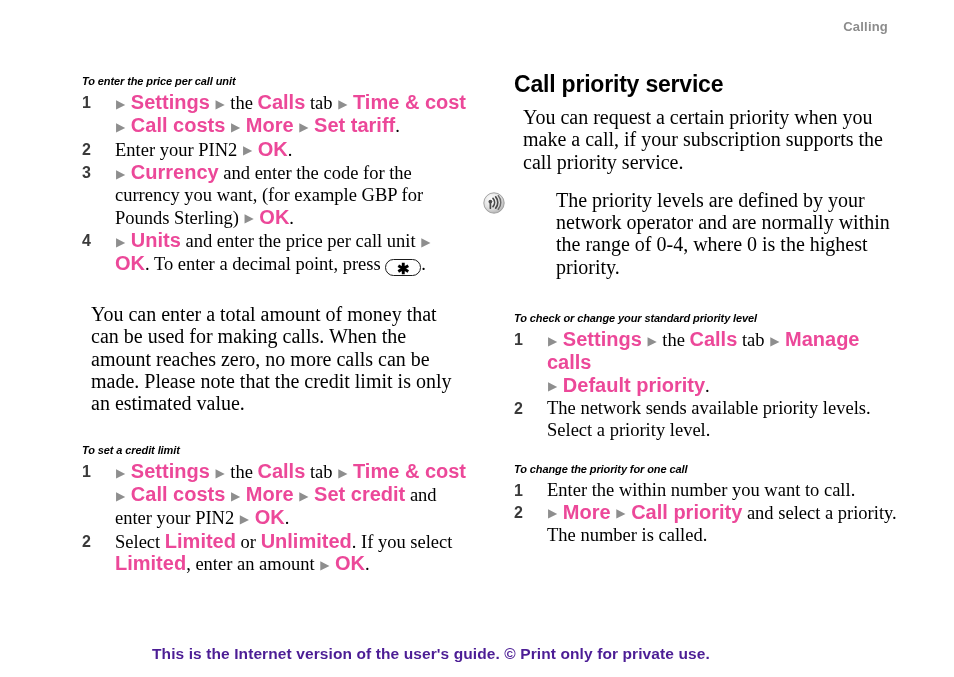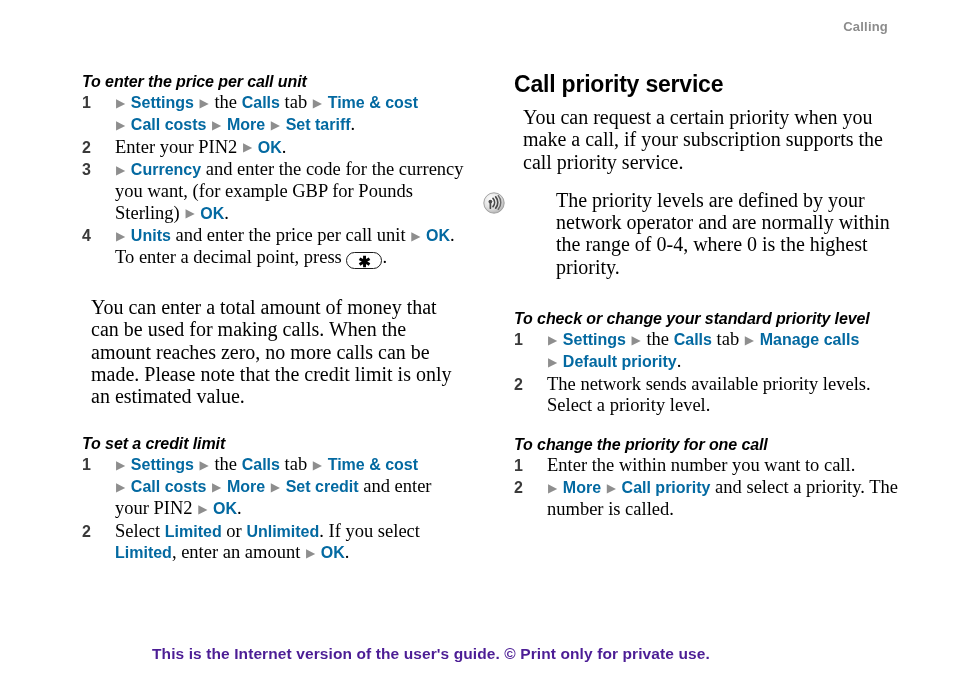--- a/index.html
+++ b/index.html
@@ -58,21 +58,21 @@
     font-style: normal;
     font-size: 16.5px;
     line-height: 20px;
     margin: 0 0 1px 0;
     letter-spacing: -0.1px;
   }
   h3.head-italic {
     font-family: "Liberation Sans", sans-serif;
     font-weight: bold;
     font-style: italic;
-    font-size: 16px;
+    font-size: 11px;
     line-height: 19px;
     margin: 0 0 1px 0;
     letter-spacing: -0.1px;
   }
 
   
   p.body {
     font-family: "Liberation Serif", serif;
     font-size: 20px;
     line-height: 22.3px;
@@ -104,22 +104,22 @@
     color: #3a3a3a;
     line-height: 21.5px;
   }
   
   .col-right ol.steps > li { padding-left: 33px; }
 
   
   .menu {
     font-family: "Liberation Sans", sans-serif;
     font-weight: bold;
-    font-size: 16px;
-    color: #0369a1;
+    font-size: 20px;
+    color: #ec4899;
   }
   .arrow {
     font-family: "Liberation Sans", sans-serif;
     font-size: 12px;
     color: #8e8e8e;
     vertical-align: 1.5px;
     padding: 0 1px;
   }
 
   

